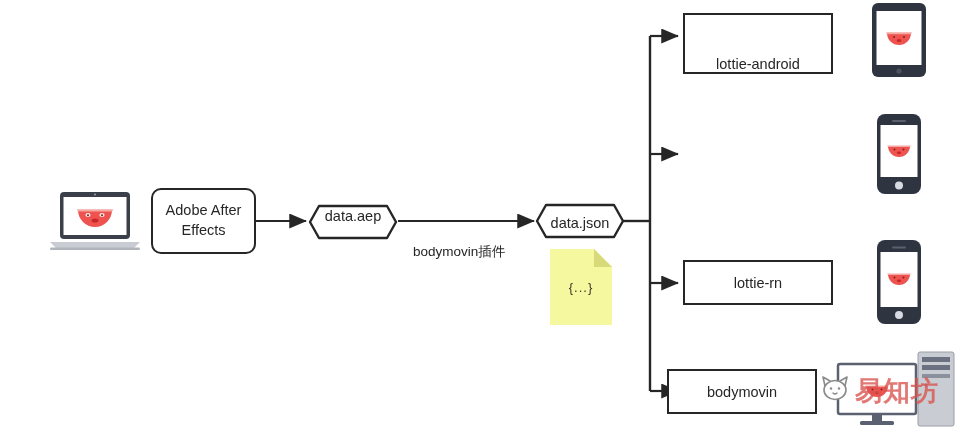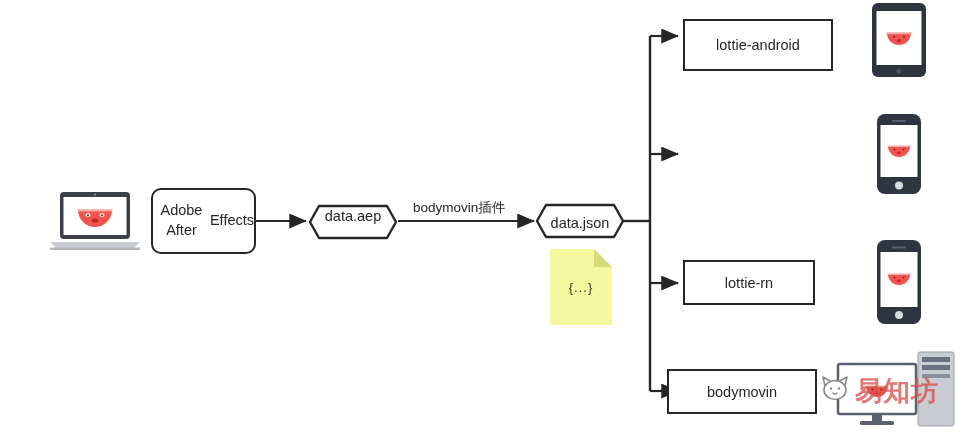--- a/index.html
+++ b/index.html
@@ -51,20 +51,21 @@
     align-items: center;
     justify-content: center;
     color: #262626;
     font-size: 14.5px;
     pointer-events: none;
   }
   .edge-label {
     color: #262626;
     font-size: 13.5px;
     white-space: nowrap;
+    margin-top: 44px;
   }
 
   
   .note-wrap { width: 62px; height: 76px; }
   .note-text {
     position: absolute;
     inset: 0;
     display: flex;
     align-items: center;
     justify-content: center;
@@ -131,21 +132,21 @@
         <path d="M29 19.2 L65 19.2 A18 18 0 0 1 64.2 21.6 L29.8 21.6 Z" fill="#f3a9a2"></path>
         <ellipse cx="40" cy="25" rx="2.6" ry="2" fill="#ffffff" opacity=".85"></ellipse>
         <ellipse cx="54" cy="25" rx="2.6" ry="2" fill="#ffffff" opacity=".85"></ellipse>
         <circle cx="40" cy="25.2" r="1" fill="#7a2320"></circle>
         <circle cx="54" cy="25.2" r="1" fill="#7a2320"></circle>
         <ellipse cx="47" cy="30.5" rx="3.4" ry="2.1" fill="#c62828"></ellipse>
       </g>
     </svg>
   </div>
 
-  <div class="abs rbox" style="left:151px; top:188px; width:105px; height:66px; flex-direction:row;">
+  <div class="abs rbox" style="left:151px; top:188px; width:105px; height:66px; flex-direction:column;">
     <span>Adobe After</span>
     <span>Effects</span>
   </div>
 
   <div class="abs" style="left:308px; top:204px; width:90px; height:24px;">
     <svg width="90" height="36" viewBox="0 0 90 36" style="display:block;">
       <path d="M11 2 L79 2 L88 18 L79 34 L11 34 L2 18 Z" fill="#ffffff" stroke="#262626" stroke-width="2.4" stroke-linejoin="round"></path>
     </svg>
     <span class="hexlabel">data.aep</span>
   </div>
@@ -160,21 +161,21 @@
   </div>
 
   <div class="abs note-wrap" style="left:550px; top:249px;">
     <svg width="62" height="76" viewBox="0 0 62 76" style="display:block;">
       <path d="M0 0 L44 0 L62 18 L62 76 L0 76 Z" fill="#f6f8a0"></path>
       <path d="M44 0 L62 18 L44 18 Z" fill="#d8da7a"></path>
     </svg>
     <span class="note-text">{...}</span>
   </div>
 
-  <div class="abs sbox" style="left:683px; top:19px; width:150px; height:52px;">
+  <div class="abs sbox" style="left:683px; top:13px; width:150px; height:61px;align-items:flex-end;">
     <span>lottie-android</span>
   </div>
   <div class="abs device" style="left:872px; top:3px; width:54px; height:74px;">
     <svg width="54" height="74" viewBox="0 0 54 74">
       <rect x="0" y="0" width="54" height="74" rx="6" fill="#2f3441"></rect>
       <rect x="4.5" y="8" width="45" height="54" fill="#ffffff"></rect>
       <circle cx="27" cy="68" r="2.6" fill="#4c5260"></circle>
       <g>
         <path d="M15 30 L39 30 A12 12 0 0 1 15 30 Z" fill="#ef5350"></path>
         <path d="M14.2 29.3 L39.8 29.3 A12.8 12.8 0 0 1 39.2 31.2 L14.8 31.2 Z" fill="#f3a9a2"></path>
@@ -194,21 +195,21 @@
       <g>
         <path d="M11 32 L33 32 A11 11 0 0 1 11 32 Z" fill="#ef5350"></path>
         <path d="M10.3 31.4 L33.7 31.4 A11.7 11.7 0 0 1 33.2 33.1 L10.8 33.1 Z" fill="#f3a9a2"></path>
         <circle cx="17.5" cy="35.6" r="1" fill="#7a2320"></circle>
         <circle cx="26.5" cy="35.6" r="1" fill="#7a2320"></circle>
         <ellipse cx="22" cy="38.8" rx="2.2" ry="1.4" fill="#c62828"></ellipse>
       </g>
     </svg>
   </div>
 
-  <div class="abs sbox" style="left:683px; top:260px; width:132px; height:45px;">
+  <div class="abs sbox" style="left:683px; top:260px; width:150px; height:45px;">
     <span>lottie-rn</span>
   </div>
   <div class="abs device" style="left:877px; top:240px; width:44px; height:84px;">
     <svg width="44" height="84" viewBox="0 0 44 84">
       <rect x="0" y="0" width="44" height="84" rx="8" fill="#2f3441"></rect>
       <rect x="3.5" y="12" width="37" height="55" fill="#ffffff"></rect>
       <rect x="15" y="6.5" width="14" height="2" rx="1" fill="#5a6070"></rect>
       <circle cx="22" cy="75" r="4" fill="#d7dae0"></circle>
       <g>
         <path d="M11 34 L33 34 A11 11 0 0 1 11 34 Z" fill="#ef5350"></path>

